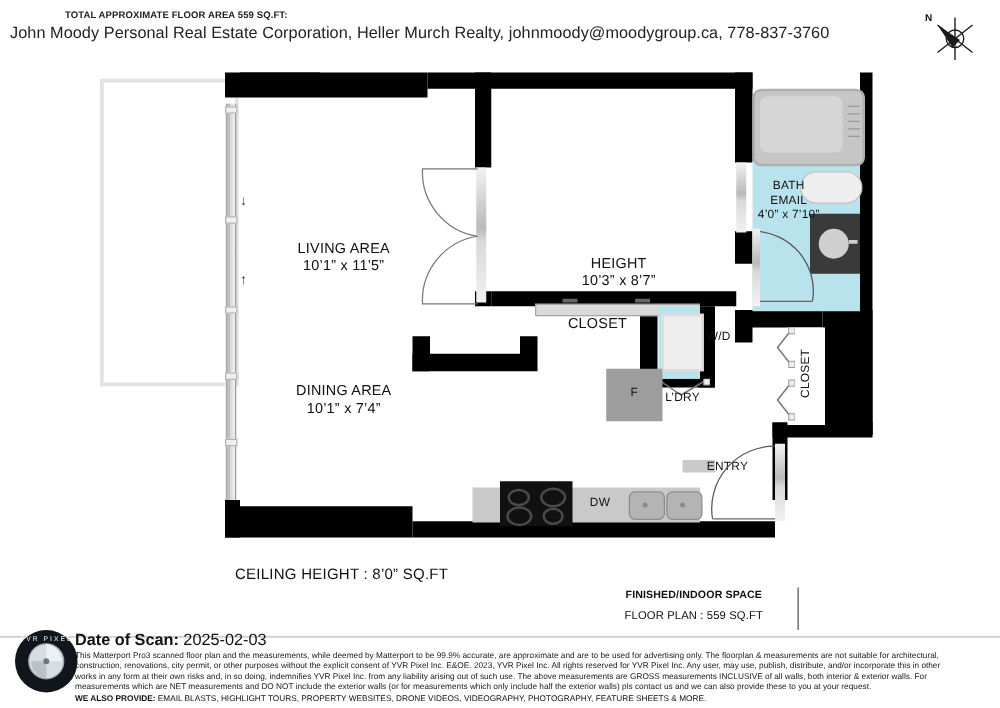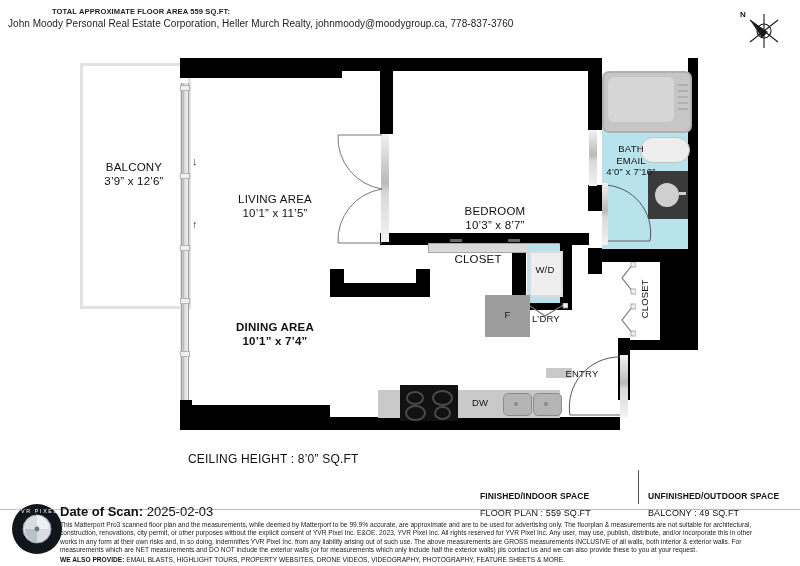--- a/index.html
+++ b/index.html
@@ -5,21 +5,21 @@
   html,body{margin:0;padding:0;background:#ffffff;}
   body{
     width:800px;height:566px;position:relative;overflow:hidden;
     font-family:"Liberation Sans", sans-serif;
     color:#111;
   }
   
   #header{position:absolute;left:8px;top:4px;width:760px;}
   #addr{font-size:18.5px;font-weight:bold;letter-spacing:-0.2px;line-height:1.1;color:#111;}
   #total{font-size:7.6px;font-weight:bold;margin-top:3px;letter-spacing:0.1px;color:#222;margin-left:44px;}
-  #agent{font-size:10px;margin-top:2px;letter-spacing:0.05px;color:#222;}
+  #agent{font-size:13px;margin-top:2px;letter-spacing:0.05px;color:#222;}
 
   
   #compass{position:absolute;left:738px;top:8px;width:56px;height:50px;}
   #compass .nlbl{position:absolute;left:2px;top:2px;font-size:8px;font-weight:bold;}
 
   
   #plan{position:absolute;left:0;top:55px;width:800px;height:395px;}
 
   .wall{position:absolute;background:#000;}
   .room{position:absolute;background:#ffffff;}
@@ -40,21 +40,21 @@
   .tub{position:absolute;background:#c6c6c6;border:2px solid #b0b0b0;border-radius:7px;}
   .tubin{position:absolute;background:#d6d6d6;border-radius:6px;}
   .toilet{position:absolute;background:#eee;border:1px solid #c3c3c3;border-radius:14px;}
   .vanity{position:absolute;background:#3a3a3a;}
   .vsink{position:absolute;background:#cfcfcf;border-radius:50%;}
   .closetRod{position:absolute;background:#d9d9d9;border:1px solid #a8a8a8;}
 
   
   #ceiling{position:absolute;left:188px;top:452px;font-size:12px;font-weight:500;letter-spacing:0.2px;}
   #legend{position:absolute;left:480px;top:470px;width:315px;height:40px;}
-  #legend .col{position:absolute;top:0;margin-top:21px;}
+  #legend .col{position:absolute;top:0;text-align:center;}
   #legend .h{font-size:8.5px;font-weight:bold;letter-spacing:0.1px;}
   #legend .v{font-size:9px;margin-top:7px;letter-spacing:0.1px;}
   #legend .divider{position:absolute;left:158px;top:0px;width:1px;height:34px;background:#555;}
 
   #hrule{position:absolute;left:0;top:509px;width:800px;height:1px;background:#bbb;}
 
   
   #footer{position:absolute;left:60px;top:504px;width:738px;}
   #footer .dos{font-size:13px;margin-bottom:1.5px;}
   #footer .dos b{font-weight:bold;}
@@ -81,24 +81,20 @@
       <line x1="26" y1="6" x2="26" y2="40"></line>
       <circle cx="26" cy="23" r="7"></circle>
     </g>
     <polygon points="12,12 30,24 24,30" fill="#1a1a1a"></polygon>
   </svg>
 </div>
 
 <div id="plan">
 
   <div class="balcRail" style="left:80px;top:8px;width:105px;height:240px;"></div>
-  <div class="lbl" style="left:88px;top:106px;width:92px;">
-    <span>BALCONY</span><br>
-    <span class="dim">3’9” x 12’6”</span>
-  </div>
 
   <div class="glass" style="left:180px;top:28px;width:8px;height:330px;"></div>
   <div style="position:absolute;left:181px;top:28px;width:6px;height:330px;border-left:1px solid #9a9a9a;border-right:1px solid #9a9a9a;"></div>
   <div style="position:absolute;left:180px;top:30px;width:8px;height:4px;background:#efefef;border:1px solid #b5b5b5;"></div>
   <div style="position:absolute;left:180px;top:118px;width:8px;height:4px;background:#efefef;border:1px solid #b5b5b5;"></div>
   <div style="position:absolute;left:180px;top:190px;width:8px;height:4px;background:#efefef;border:1px solid #b5b5b5;"></div>
   <div style="position:absolute;left:180px;top:243px;width:8px;height:4px;background:#efefef;border:1px solid #b5b5b5;"></div>
   <div style="position:absolute;left:180px;top:296px;width:8px;height:4px;background:#efefef;border:1px solid #b5b5b5;"></div>
   <div style="position:absolute;left:192px;top:101px;font-size:11px;color:#333;line-height:10px;">↓</div>
   <div style="position:absolute;left:192px;top:164px;font-size:11px;color:#333;line-height:10px;">↑</div>
@@ -137,46 +133,46 @@
     <span class="dim">10’1” x 11’5”</span>
   </div>
 
   <div class="glassH" style="left:381px;top:79px;width:8px;height:108px;"></div>
   <svg style="position:absolute;left:320px;top:78px;" width="70" height="112" viewBox="0 0 70 112">
     <path d="M62,2 L18,2 A52,52 0 0 0 62,56" fill="none" stroke="#777" stroke-width="1"></path>
     <path d="M62,110 L18,110 A52,52 0 0 1 62,56" fill="none" stroke="#777" stroke-width="1"></path>
   </svg>
 
   <div class="lbl" style="left:400px;top:150px;width:190px;">
-    <span>BEDROOM</span><br>
+    <span>HEIGHT</span><br>
     <span class="dim">10’3” x 8’7”</span>
   </div>
 
   <div class="glassH" style="left:589px;top:75px;width:8px;height:56px;"></div>
 
   <div class="closetRod" style="left:428px;top:188px;width:130px;height:8px;"></div>
   <div style="position:absolute;left:450px;top:184px;width:12px;height:3px;background:#666;"></div>
   <div style="position:absolute;left:508px;top:184px;width:12px;height:3px;background:#666;"></div>
   <div class="lbl" style="left:418px;top:198px;width:120px;">CLOSET</div>
 
   <div class="tile" style="left:527px;top:190px;width:33px;height:58px;"></div>
   <div class="tile" style="left:527px;top:190px;width:33px;height:58px;"></div>
   <div class="wdbox" style="left:529px;top:196px;width:30px;height:42px;"></div>
-  <div class="lbl small" style="left:524px;top:209px;width:42px;">W/D</div>
+  <div class="lbl small" style="left:554px;top:209px;width:42px;">W/D</div>
   <svg style="position:absolute;left:524px;top:248px;" width="44" height="16" viewBox="0 0 44 16">
     <path d="M3,1 L21,13 L41,1" fill="none" stroke="#777" stroke-width="1.2"></path>
     <rect x="0" y="0" width="5" height="5" fill="#eee" stroke="#999" stroke-width="0.8"></rect>
     <rect x="39" y="0" width="5" height="5" fill="#eee" stroke="#999" stroke-width="0.8"></rect>
   </svg>
   <div class="lbl small" style="left:521px;top:258px;width:50px;">L’DRY</div>
 
   <div class="appliance" style="left:485px;top:240px;width:45px;height:42px;"></div>
   <div class="lbl small" style="left:485px;top:254px;width:45px;">F</div>
 
-  <div class="lbl" style="left:180px;top:266px;width:190px;font-weight:bold;">
+  <div class="lbl" style="left:180px;top:252px;width:190px;">
     <span>DINING AREA</span><br>
     <span class="dim">10’1” x 7’4”</span>
   </div>
 
 
   <div class="counter" style="left:378px;top:335px;width:182px;height:28px;"></div>
 
   <div class="stove" style="left:400px;top:330px;width:58px;height:36px;"></div>
   <div class="burner" style="left:406px;top:336px;width:14px;height:10px;"></div>
   <div class="burner" style="left:432px;top:335px;width:17px;height:12px;"></div>
@@ -241,24 +237,20 @@
 </div>
 
 <div id="ceiling">CEILING HEIGHT :  8’0” SQ.FT</div>
 
 <div id="legend">
   <div class="col" style="left:0px;width:150px;">
     <div class="h">FINISHED/INDOOR SPACE</div>
     <div class="v">FLOOR PLAN  :  559 SQ.FT</div>
   </div>
   <div class="divider"></div>
-  <div class="col" style="left:168px;width:150px;">
-    <div class="h">UNFINISHED/OUTDOOR SPACE</div>
-    <div class="v">BALCONY  :  49 SQ.FT</div>
-  </div>
 </div>
 
 <div id="hrule"></div>
 
 <div id="logo">
   <svg width="52" height="52" viewBox="0 0 52 52">
     <circle cx="26" cy="26" r="25" fill="#10161c"></circle>
     <circle cx="26" cy="26" r="14" fill="#d8dde1"></circle>
     <circle cx="26" cy="26" r="14" fill="none" stroke="#9aa3ab" stroke-width="1"></circle>
     <path d="M26,12 A14,14 0 0 1 38,26 L26,26 Z" fill="#eef1f3"></path>

